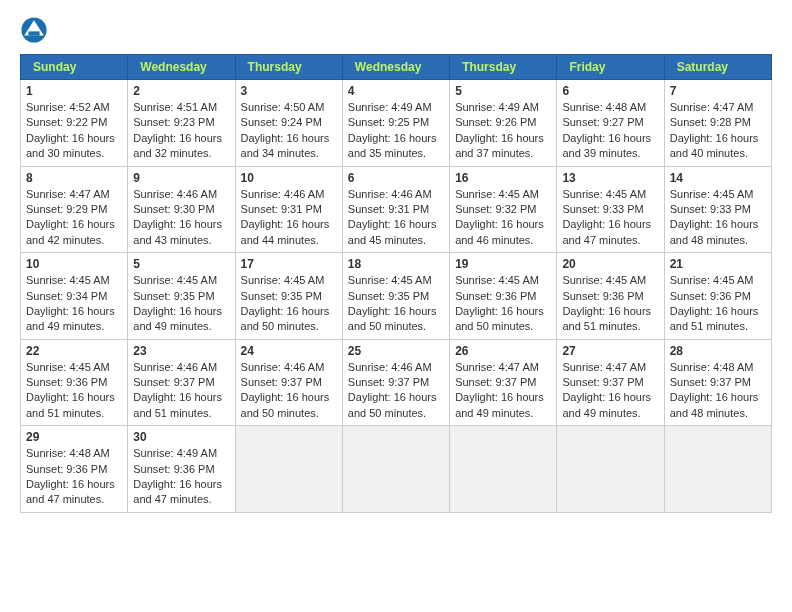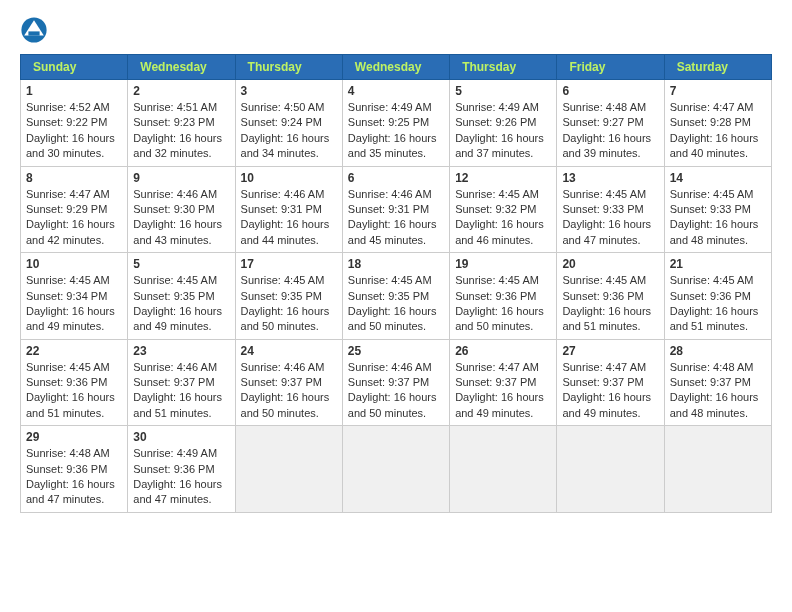--- a/index.html
+++ b/index.html
@@ -170,21 +170,21 @@
           </td>
           <td>
             <span class="day-num">10</span>
 <div class="day-info">Sunrise: 4:46 AM<br>Sunset: 9:31 PM<br>Daylight: 16 hours and 44 minutes.</div>
           </td>
           <td>
             <span class="day-num">6</span>
 <div class="day-info">Sunrise: 4:46 AM<br>Sunset: 9:31 PM<br>Daylight: 16 hours and 45 minutes.</div>
           </td>
           <td>
-            <span class="day-num">12</span>
+            <span class="day-num">16</span>
 <div class="day-info">Sunrise: 4:45 AM<br>Sunset: 9:32 PM<br>Daylight: 16 hours and 46 minutes.</div>
           </td>
           <td>
             <span class="day-num">13</span>
 <div class="day-info">Sunrise: 4:45 AM<br>Sunset: 9:33 PM<br>Daylight: 16 hours and 47 minutes.</div>
           </td>
           <td>
             <span class="day-num">14</span>
 <div class="day-info">Sunrise: 4:45 AM<br>Sunset: 9:33 PM<br>Daylight: 16 hours and 48 minutes.</div>
           </td>

